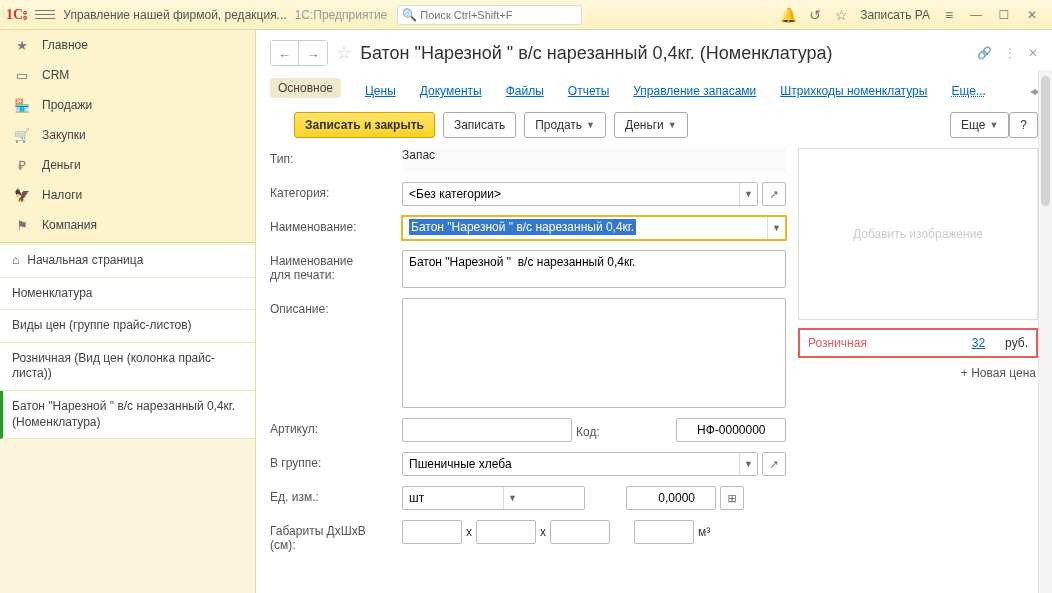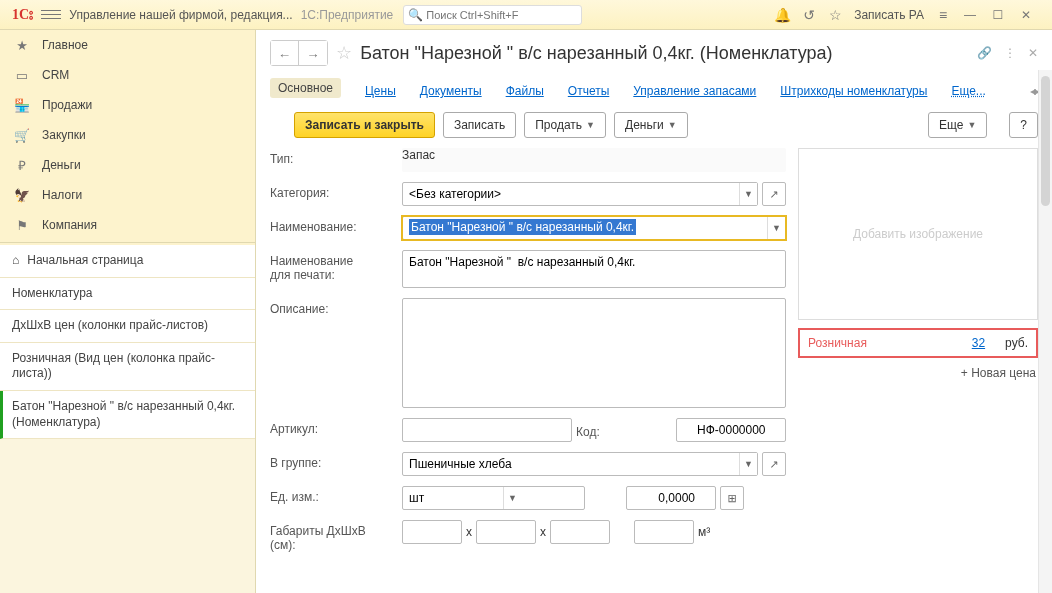--- a/index.html
+++ b/index.html
@@ -1,19 +1,19 @@
 <!DOCTYPE html>
 <html><head>
 <meta charset="utf-8">
 <style>
 * { box-sizing: border-box; margin: 0; padding: 0; font-family: Arial, sans-serif; }
 body { background: #fff; font-size: 12px; color: #333; overflow: hidden; width: 1052px; height: 593px; }
 
 
-.titlebar { height: 30px; background: linear-gradient(#fff8db, #fdf2c1); border-bottom: 1px solid #e0d8b0; display: flex; align-items: center; padding: 0 12px; }
+.titlebar { height: 30px; background: linear-gradient(#fff8db, #fdf2c1); border-bottom: 1px solid #e0d8b0; display: flex; align-items: center; padding: 0 6px; }
 .titlebar .logo { color: #d7342f; font-weight: bold; font-size: 14px; margin-right: 8px; font-family: "Times New Roman", serif; }
 .titlebar .hamburger { width: 20px; height: 20px; display: flex; flex-direction: column; justify-content: center; gap: 3px; margin-right: 8px; cursor: pointer; }
 .titlebar .hamburger span { height: 1px; background: #777; }
 .titlebar .title { color: #555; font-size: 12px; flex: 0 0 auto; margin-right: 8px; }
 .titlebar .subtitle { color: #999; font-size: 12px; }
 .titlebar .search { flex: 1; margin: 0 10px; position: relative; max-width: 270px; }
 .titlebar .search input { width: 100%; height: 20px; border: 1px solid #ddd; border-radius: 3px; padding: 0 6px 0 22px; font-size: 11px; background: #fff; color: #999; }
 .titlebar .search .mag { position: absolute; left: 5px; top: 3px; color: #ccc; font-size: 12px; }
 .titlebar .spacer { flex: 1; }
 .titlebar .icon-btn { width: 26px; height: 24px; display: flex; align-items: center; justify-content: center; cursor: pointer; color: #777; font-size: 14px; }
@@ -49,21 +49,21 @@
 .tabs-row .tab { color: #0066cc; cursor: pointer; font-size: 12px; text-decoration: underline; }
 .tabs-row .tab.active { background: #f0e9cc; color: #444; text-decoration: none; padding: 3px 8px; border-radius: 3px; }
 .tabs-row .more { color: #0066cc; text-decoration: underline dotted; cursor: pointer; }
 .tabs-row .arrows { color: #999; margin-left: auto; cursor: pointer; letter-spacing: -2px; }
 
 
 .action-bar { display: flex; align-items: center; gap: 8px; padding: 4px 14px 10px; margin-left: 24px; }
 .btn { height: 26px; padding: 0 10px; border: 1px solid #aaa; background: #fff; border-radius: 3px; cursor: pointer; font-size: 12px; color: #333; display: inline-flex; align-items: center; gap: 4px; }
 .btn.primary { background: linear-gradient(#ffe36b, #ffd325); border: 1px solid #d4a200; font-weight: bold; }
 .btn .caret { font-size: 9px; color: #666; }
-.action-bar .right { margin-left: auto; display: flex; gap: 22px; }
+.action-bar .right { margin-left: auto; display: flex; gap: 0; }
 
 
 .form-area { flex: 1; display: flex; padding: 0 14px 10px; gap: 12px; overflow: hidden; }
 .form-left { flex: 1; }
 .form-right { width: 240px; display: flex; flex-direction: column; }
 .form-row { display: flex; align-items: flex-start; margin-bottom: 10px; }
 .form-row label { width: 96px; color: #555; font-size: 12px; padding-top: 4px; }
 .form-row .control { flex: 1; display: flex; gap: 4px; align-items: center; margin-left: 36px; }
 .input, .select { height: 24px; border: 1px solid #bbb; border-radius: 2px; padding: 0 6px; font-size: 12px; background: #fff; }
 .input { flex: 1; }
@@ -155,21 +155,21 @@
         <span class="nicon">⚑</span>
         <span>Компания</span>
       </div>
     <div class="divider"></div>
     <div class="tab-list">
       <div class="tab-item home">
           <span>⌂</span>
           <span>Начальная страница</span>
         </div>
       <div class="tab-item">Номенклатура</div>
-      <div class="tab-item">ДхШхВ цен (колонки прайс-листов)</div>
+      <div class="tab-item">Виды цен (группе прайс-листов)</div>
       <div class="tab-item">Розничная (Вид цен (колонка прайс-листа))</div>
       <div class="tab-item active">Батон "Нарезной "  в/с нарезанный 0,4кг. (Номенклатура)</div>
     </div>
   </div>
 
   <div class="content">
     <div class="page-header">
       <div class="nav-arrows">
         <button>←</button>
         <button>→</button>

